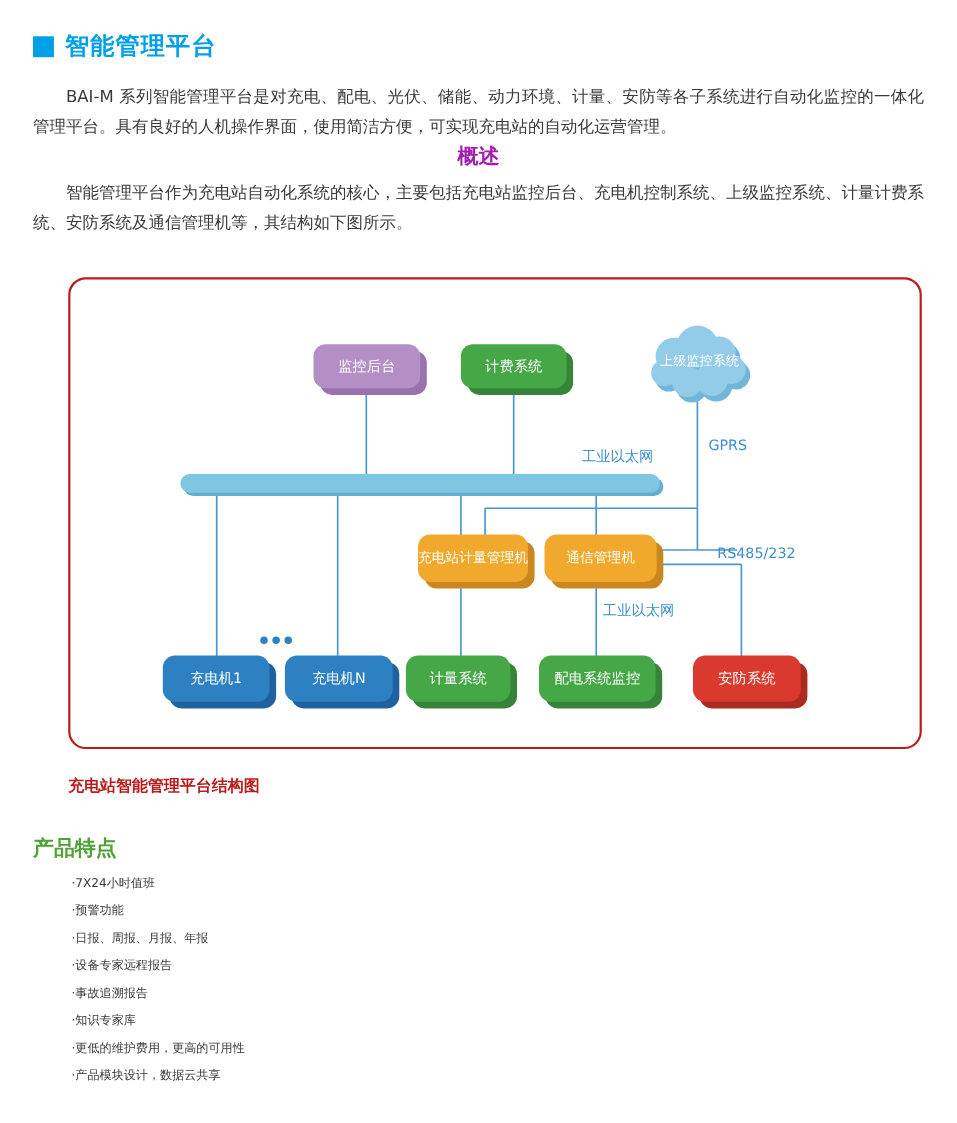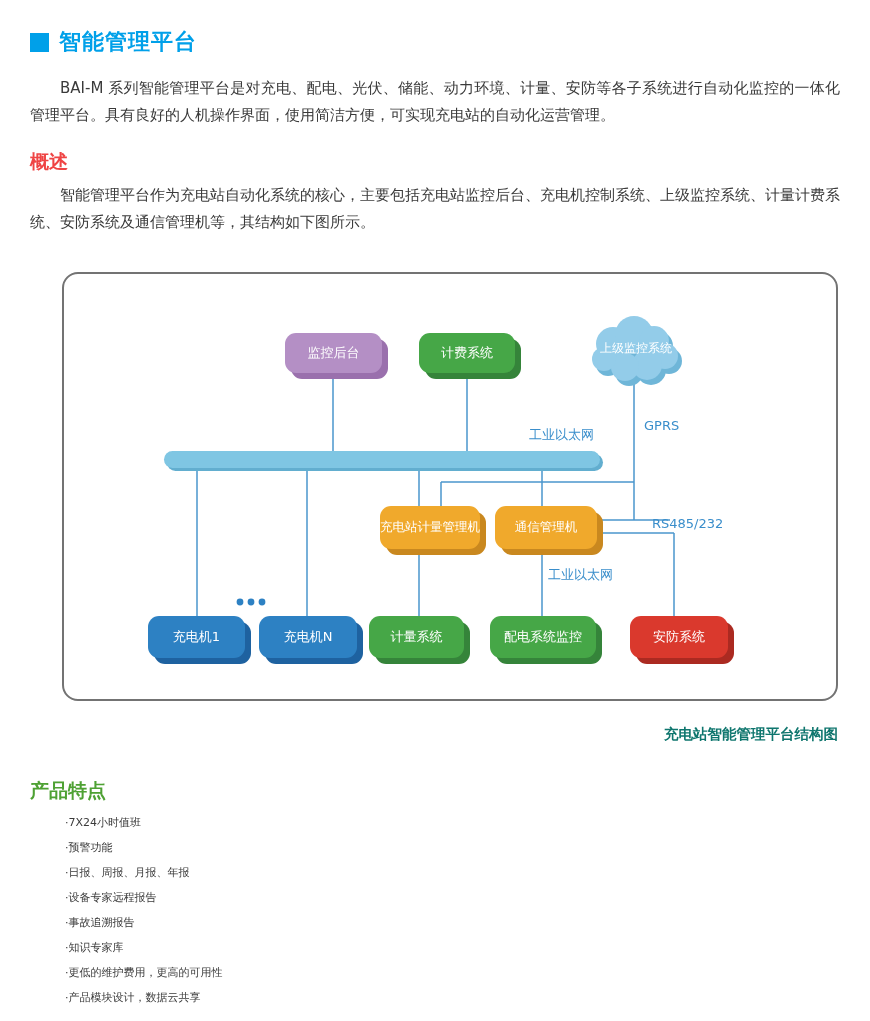--- a/index.html
+++ b/index.html
@@ -14,28 +14,28 @@
   
   .title-row { display:flex; align-items:center; gap:10px; }
   .title-square { width:19px; height:19px; background:#00a0e9; }
   .page-title { font-size:22px; font-weight:bold; color:#00a0e9; letter-spacing:1px; }
 
   
   .body-par {
     margin-top:18px; font-size:15px; line-height:27px; color:#3a3a3a;
     text-indent:2em; text-align:justify;
   }
-  .sec-heading { margin-top:20px; font-size:19px; font-weight:bold; color:#ef4444; }
+  .sec-heading { font-size:19px; font-weight:bold; color:#a21caf;text-align:center; }
   .body-par.second { margin-top:7px; }
 
   
   .diagram-frame {
     position:relative; margin:36px 0 0 32px;
     width:776px; height:429px;
-    border:2px solid #737373; border-radius:16px; background:#fff;
+    border:2px solid #b91c1c; border-radius:16px; background:#fff;
   }
   .lines-svg { position:absolute; left:0; top:0; width:776px; height:429px; }
 
   .node {
     position:absolute; display:flex; align-items:center; justify-content:center;
     color:#fff; font-size:13px; border-radius:11px; text-align:center;
   }
   .node.purple { background:#b48fc5; box-shadow:6px 6px 0 #9a70ad; }
   .node.green  { background:#46a747; box-shadow:6px 6px 0 #35843a; }
   .node.orange { background:#f0a92c; box-shadow:6px 6px 0 #c9881f; font-size:12.5px; }
@@ -50,21 +50,21 @@
   .cloud-wrap { position:absolute; left:521px; top:40px; width:102px; height:74px; }
   .cloud-label {
     position:absolute; left:0; top:26px; width:100%;
     text-align:center; color:#fff; font-size:12px;
   }
 
   .net-label { position:absolute; font-size:13px; color:#3a8ecb; white-space:nowrap; }
 
   .diagram-caption {
     margin-top:24px; margin-left:32px; width:776px;
-    text-align:right; font-size:14.5px; font-weight:bold; color:#0f766e;
+    text-align:left; font-size:14.5px; font-weight:bold; color:#b91c1c;
   }
 
   
   .features-heading { margin-top:34px; font-size:19px; font-weight:bold; color:#4ea133; }
   .features-list { margin-top:6px; list-style:none; padding-left:35px; }
   .features-list li { font-size:11px; line-height:25px; color:#3a3a3a; }
 </style>
 </head>
 <body>
 

